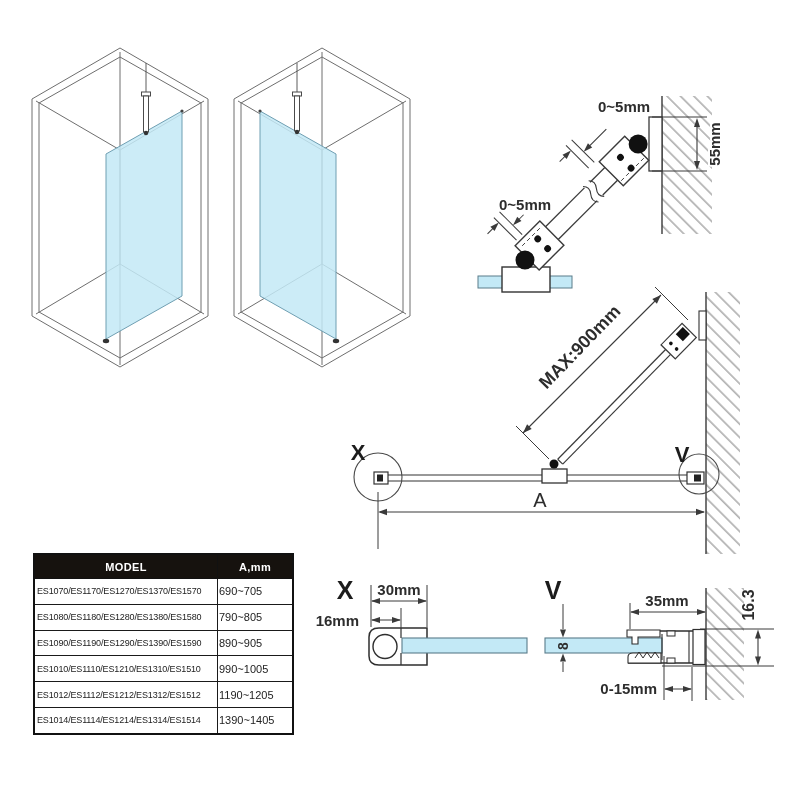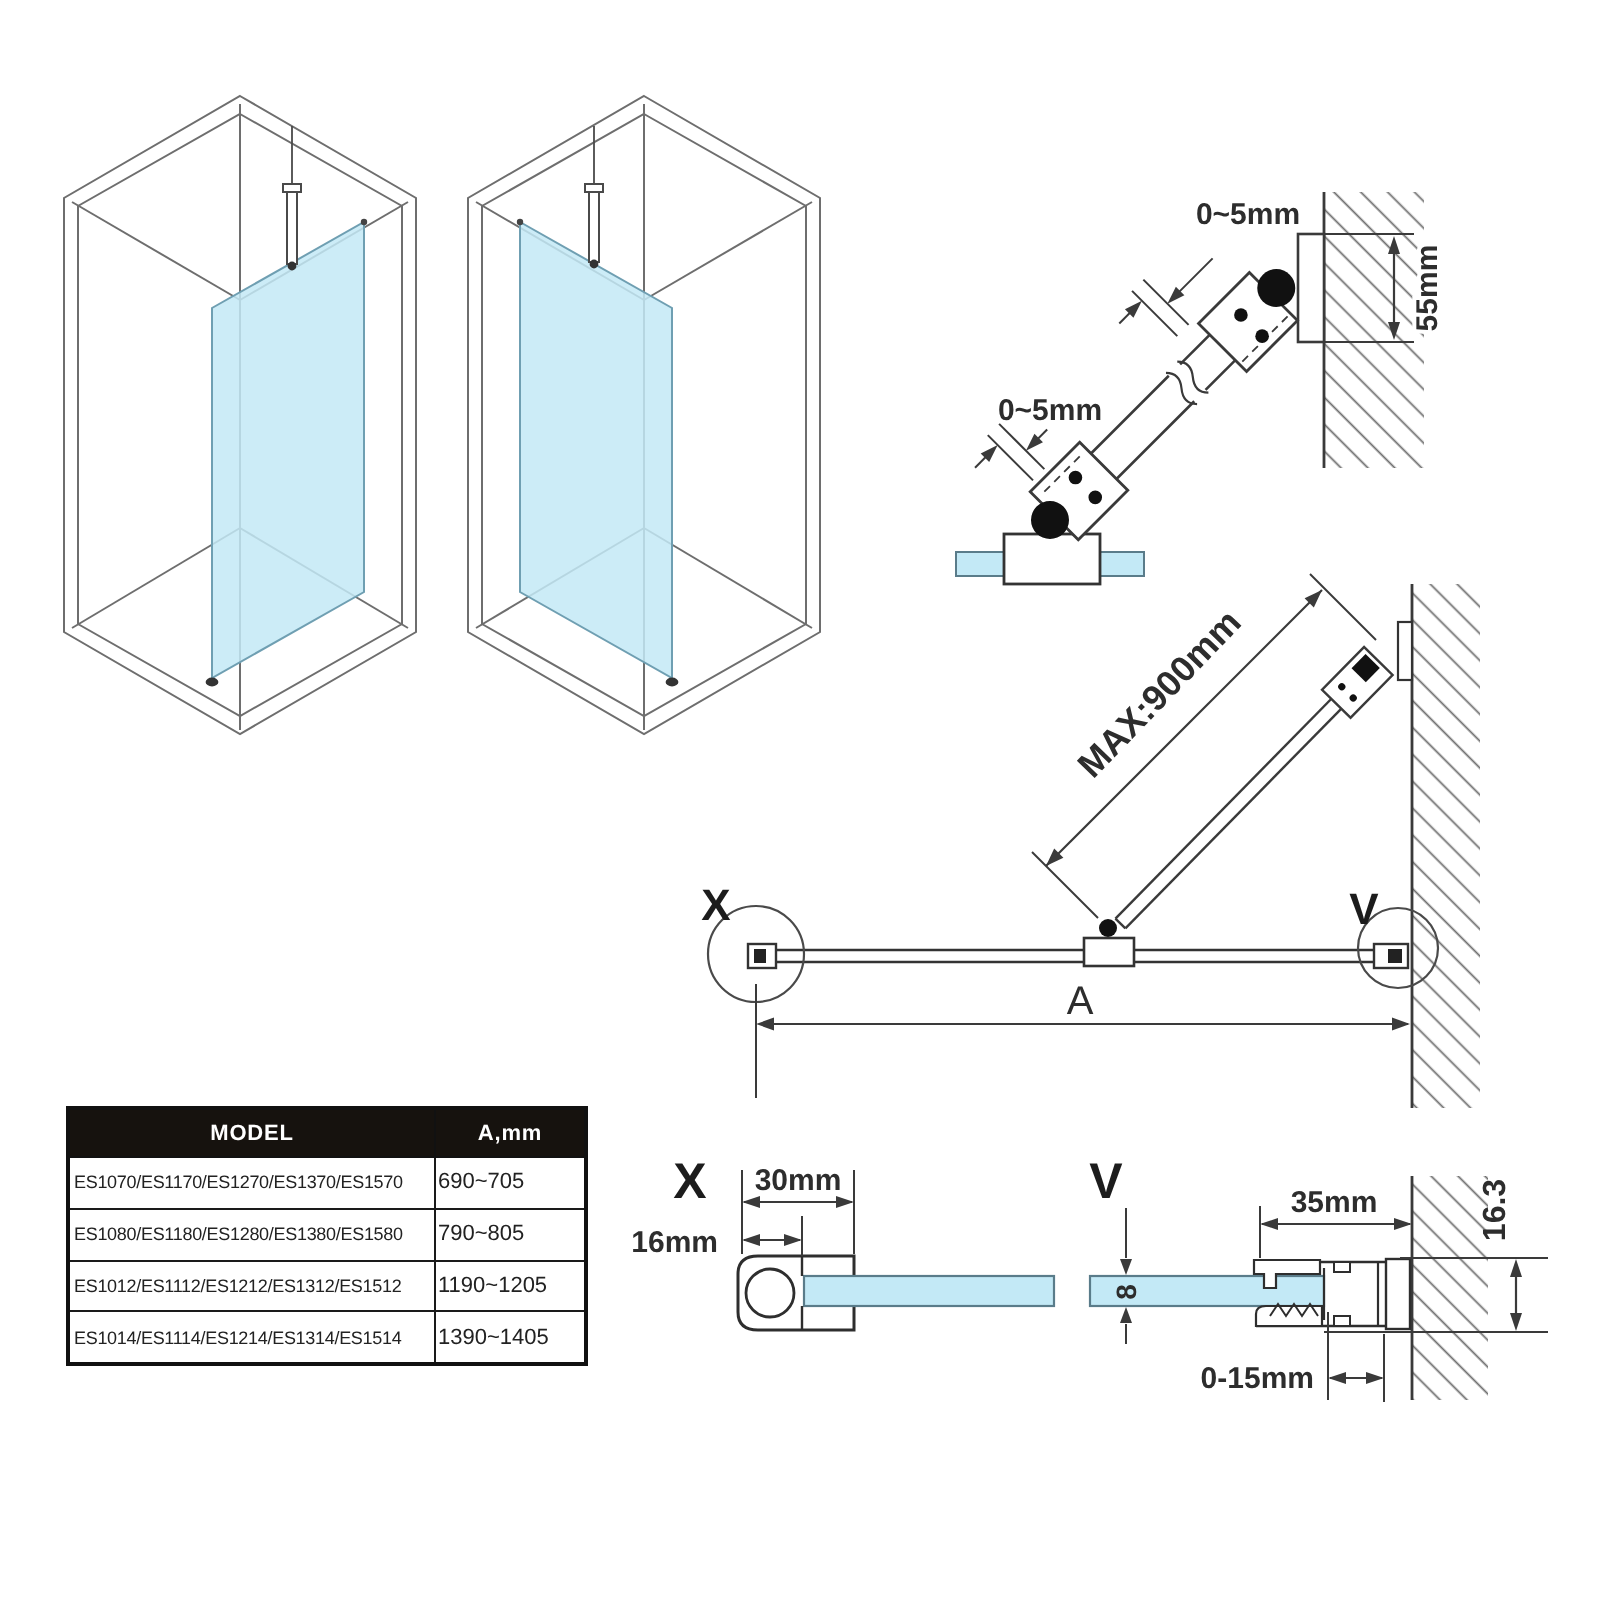--- a/index.html
+++ b/index.html
@@ -246,20 +246,28 @@
   <tbody>
     <tr>
           <td class="models">ES1070/ES1170/ES1270/ES1370/ES1570</td>
           <td class="range">690~705</td>
         </tr>
     <tr>
           <td class="models">ES1080/ES1180/ES1280/ES1380/ES1580</td>
           <td class="range">790~805</td>
         </tr>
     <tr>
+          <td class="models">ES1090/ES1190/ES1290/ES1390/ES1590</td>
+          <td class="range">890~905</td>
+        </tr>
+    <tr>
+          <td class="models">ES1010/ES1110/ES1210/ES1310/ES1510</td>
+          <td class="range">990~1005</td>
+        </tr>
+    <tr>
           <td class="models">ES1012/ES1112/ES1212/ES1312/ES1512</td>
           <td class="range">1190~1205</td>
         </tr>
     <tr>
           <td class="models">ES1014/ES1114/ES1214/ES1314/ES1514</td>
           <td class="range">1390~1405</td>
         </tr>
   </tbody>
 </table>
 

